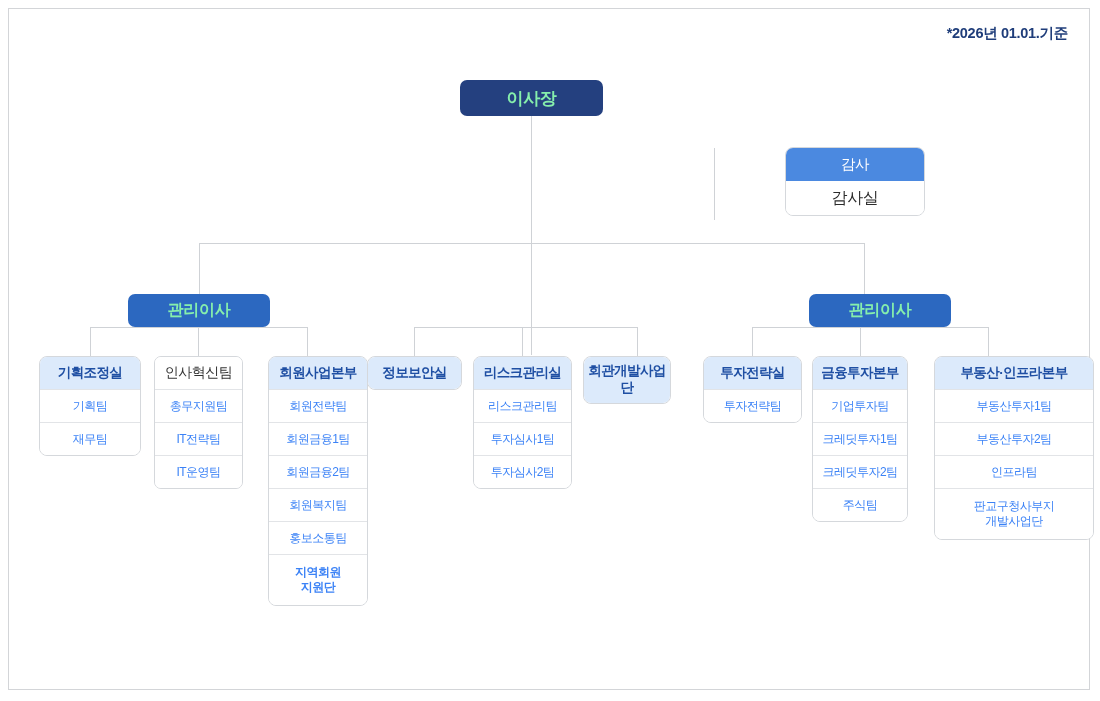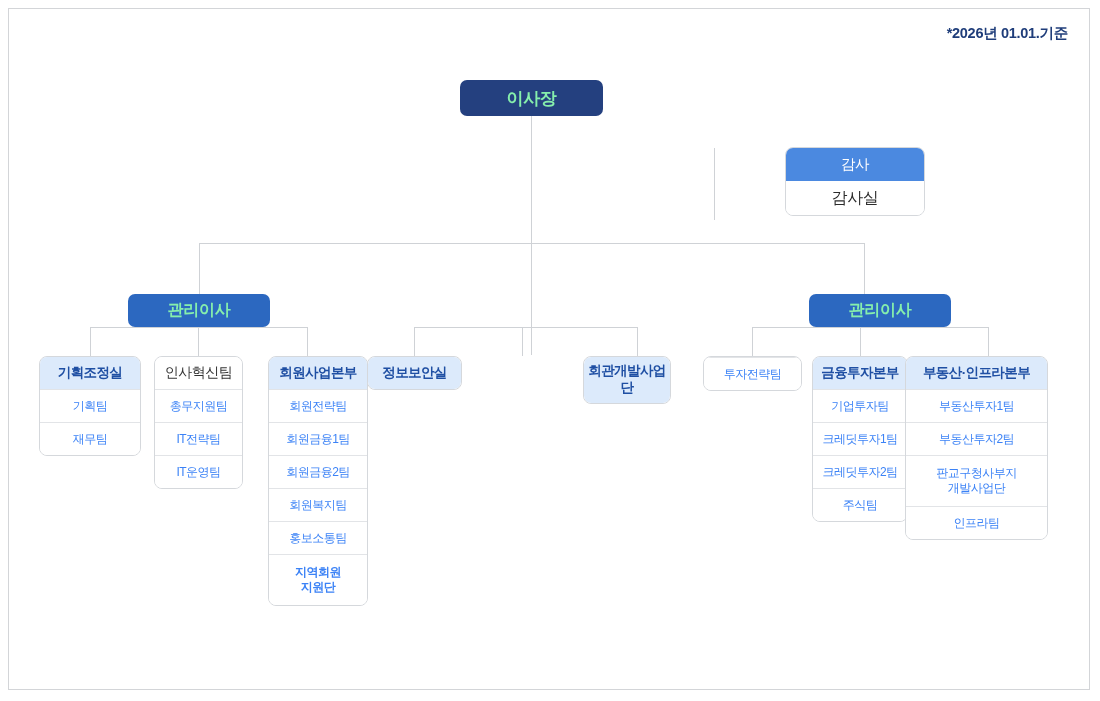--- a/index.html
+++ b/index.html
@@ -212,21 +212,21 @@
   <div class="pill pill-exec" style="left:809px; top:294px; width:142px; height:33px;">
     <span>관리이사</span>
   </div>
 
   <div class="dept" style="left:39px; top:356px; width:102px;">
     <div class="dept-head">기획조정실</div>
     <div class="dept-item">기획팀</div>
     <div class="dept-item">재무팀</div>
   </div>
 
-  <div class="dept" style="left:154px; top:356px; width:89px;">
+  <div class="dept" style="left:154px; top:356px; width:89px;border-radius:7px;">
     <div class="dept-head plain">인사혁신팀</div>
     <div class="dept-item">총무지원팀</div>
     <div class="dept-item">IT전략팀</div>
     <div class="dept-item">IT운영팀</div>
   </div>
 
   <div class="dept" style="left:268px; top:356px; width:100px;">
     <div class="dept-head">회원사업본부</div>
     <div class="dept-item">회원전략팀</div>
     <div class="dept-item">회원금융1팀</div>
@@ -234,39 +234,46 @@
     <div class="dept-item">회원복지팀</div>
     <div class="dept-item">홍보소통팀</div>
     <div class="dept-item" style="min-height:51px;font-weight:bold;">지역회원
 지원단</div>
   </div>
 
   <div class="dept solo" style="left:367px; top:356px; width:95px;">
     <div class="dept-head">정보보안실</div>
   </div>
 
+  <div class="dept" style="left:473px; top:356px; width:99px;">
+    <div class="dept-head">리스크관리실</div>
+    <div class="dept-item">리스크관리팀</div>
+    <div class="dept-item">투자심사1팀</div>
+    <div class="dept-item">투자심사2팀</div>
+  </div>
 
   <div class="dept solo" style="left:583px; top:356px; width:88px;">
     <div class="dept-head">회관개발사업단</div>
   </div>
 
   <div class="dept" style="left:703px; top:356px; width:99px;">
+    <div class="dept-head">투자전략실</div>
     <div class="dept-item">투자전략팀</div>
   </div>
 
   <div class="dept" style="left:812px; top:356px; width:96px;">
     <div class="dept-head">금융투자본부</div>
     <div class="dept-item">기업투자팀</div>
     <div class="dept-item">크레딧투자1팀</div>
     <div class="dept-item">크레딧투자2팀</div>
     <div class="dept-item">주식팀</div>
   </div>
 
-  <div class="dept" style="left:905px; top:356px; width:143px;">
+  <div class="dept" style="left:934px; top:356px; width:160px;">
     <div class="dept-head">부동산·인프라본부</div>
     <div class="dept-item">부동산투자1팀</div>
     <div class="dept-item">부동산투자2팀</div>
+    <div class="dept-item">인프라팀</div>
     <div class="dept-item" style="min-height:51px;">판교구청사부지
 개발사업단</div>
-    <div class="dept-item">인프라팀</div>
   </div>
 
 </div>
 
 </body></html>

